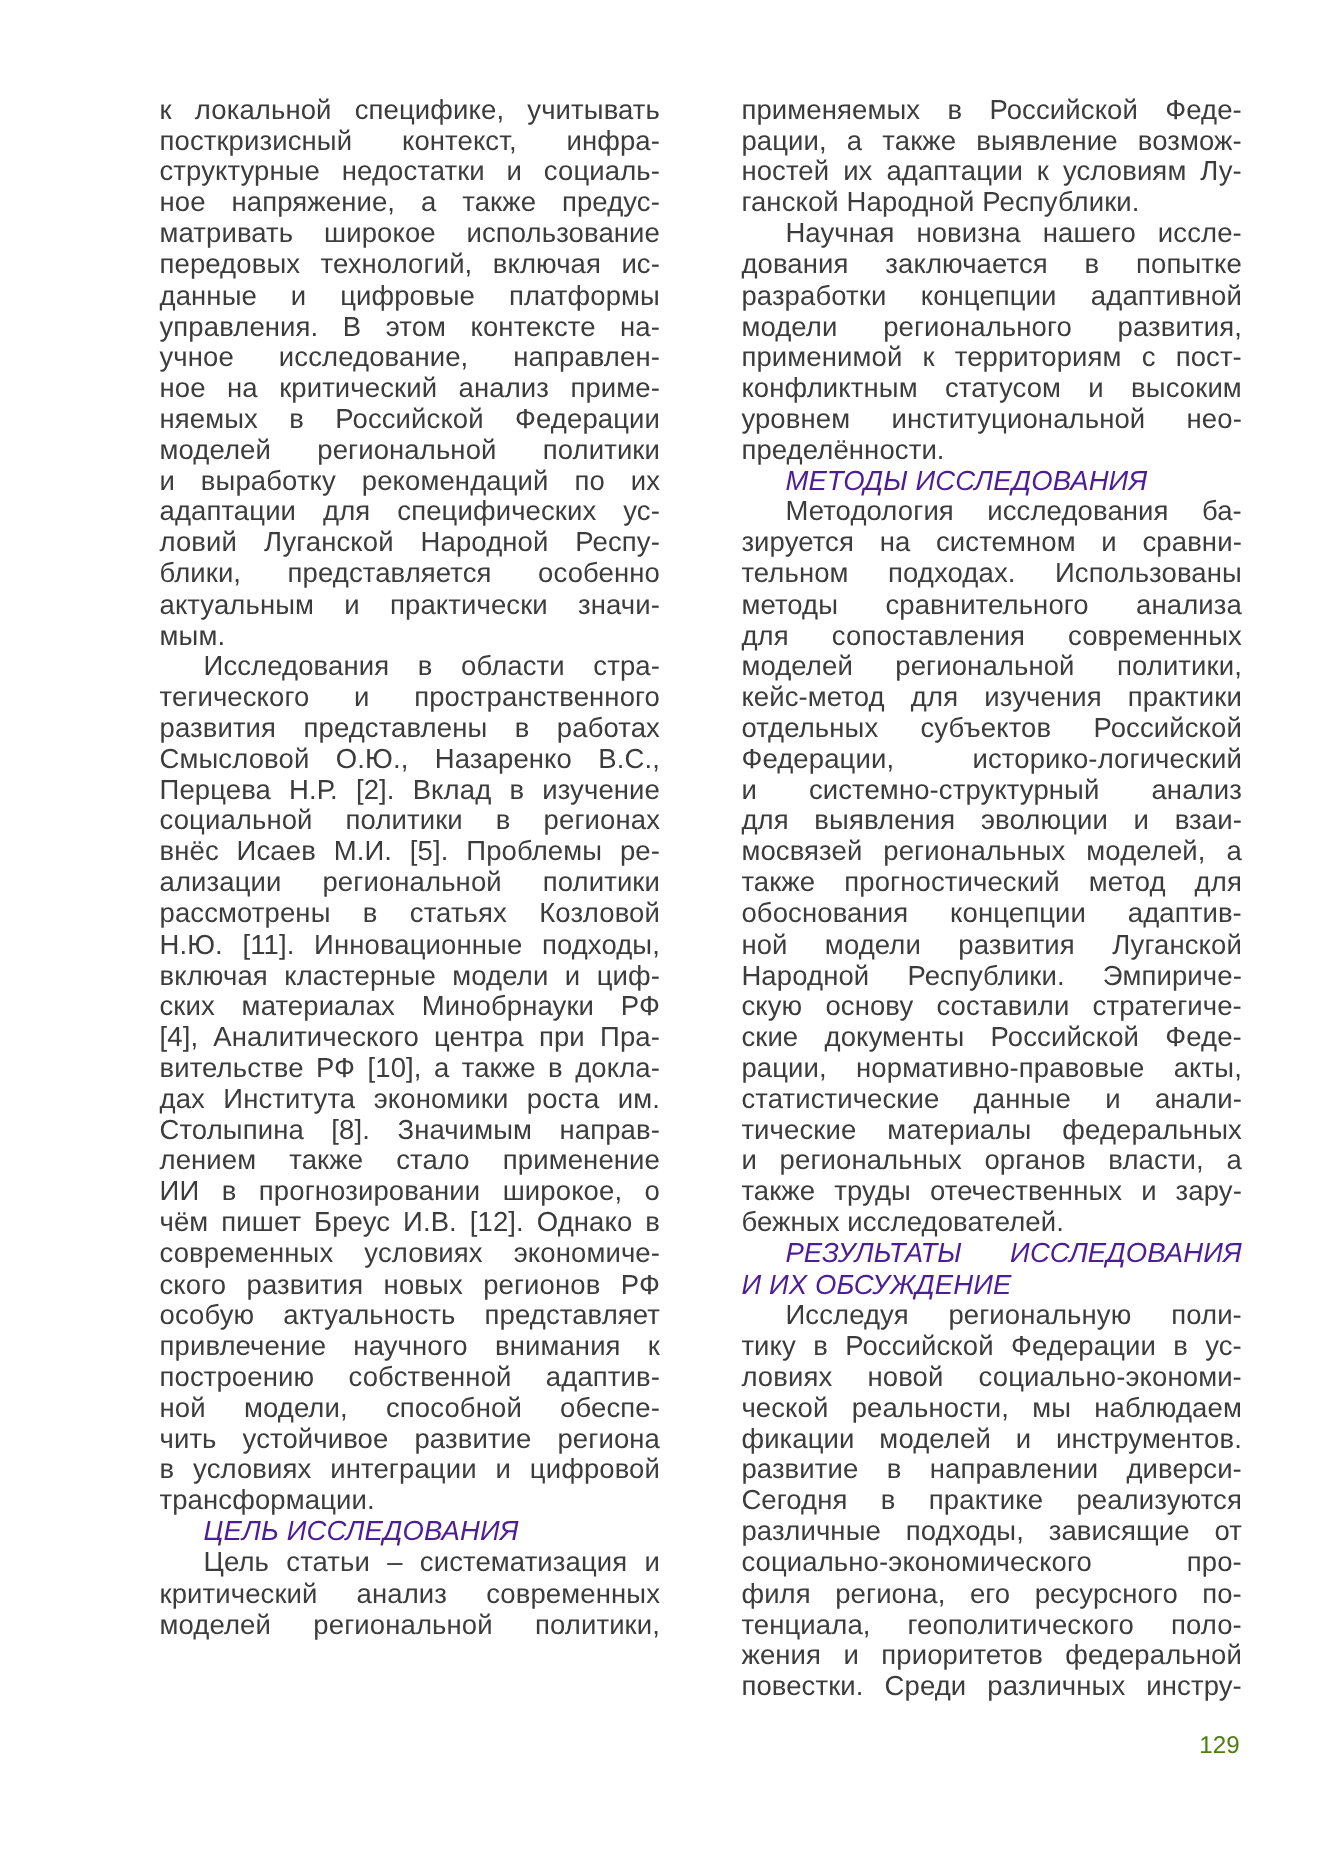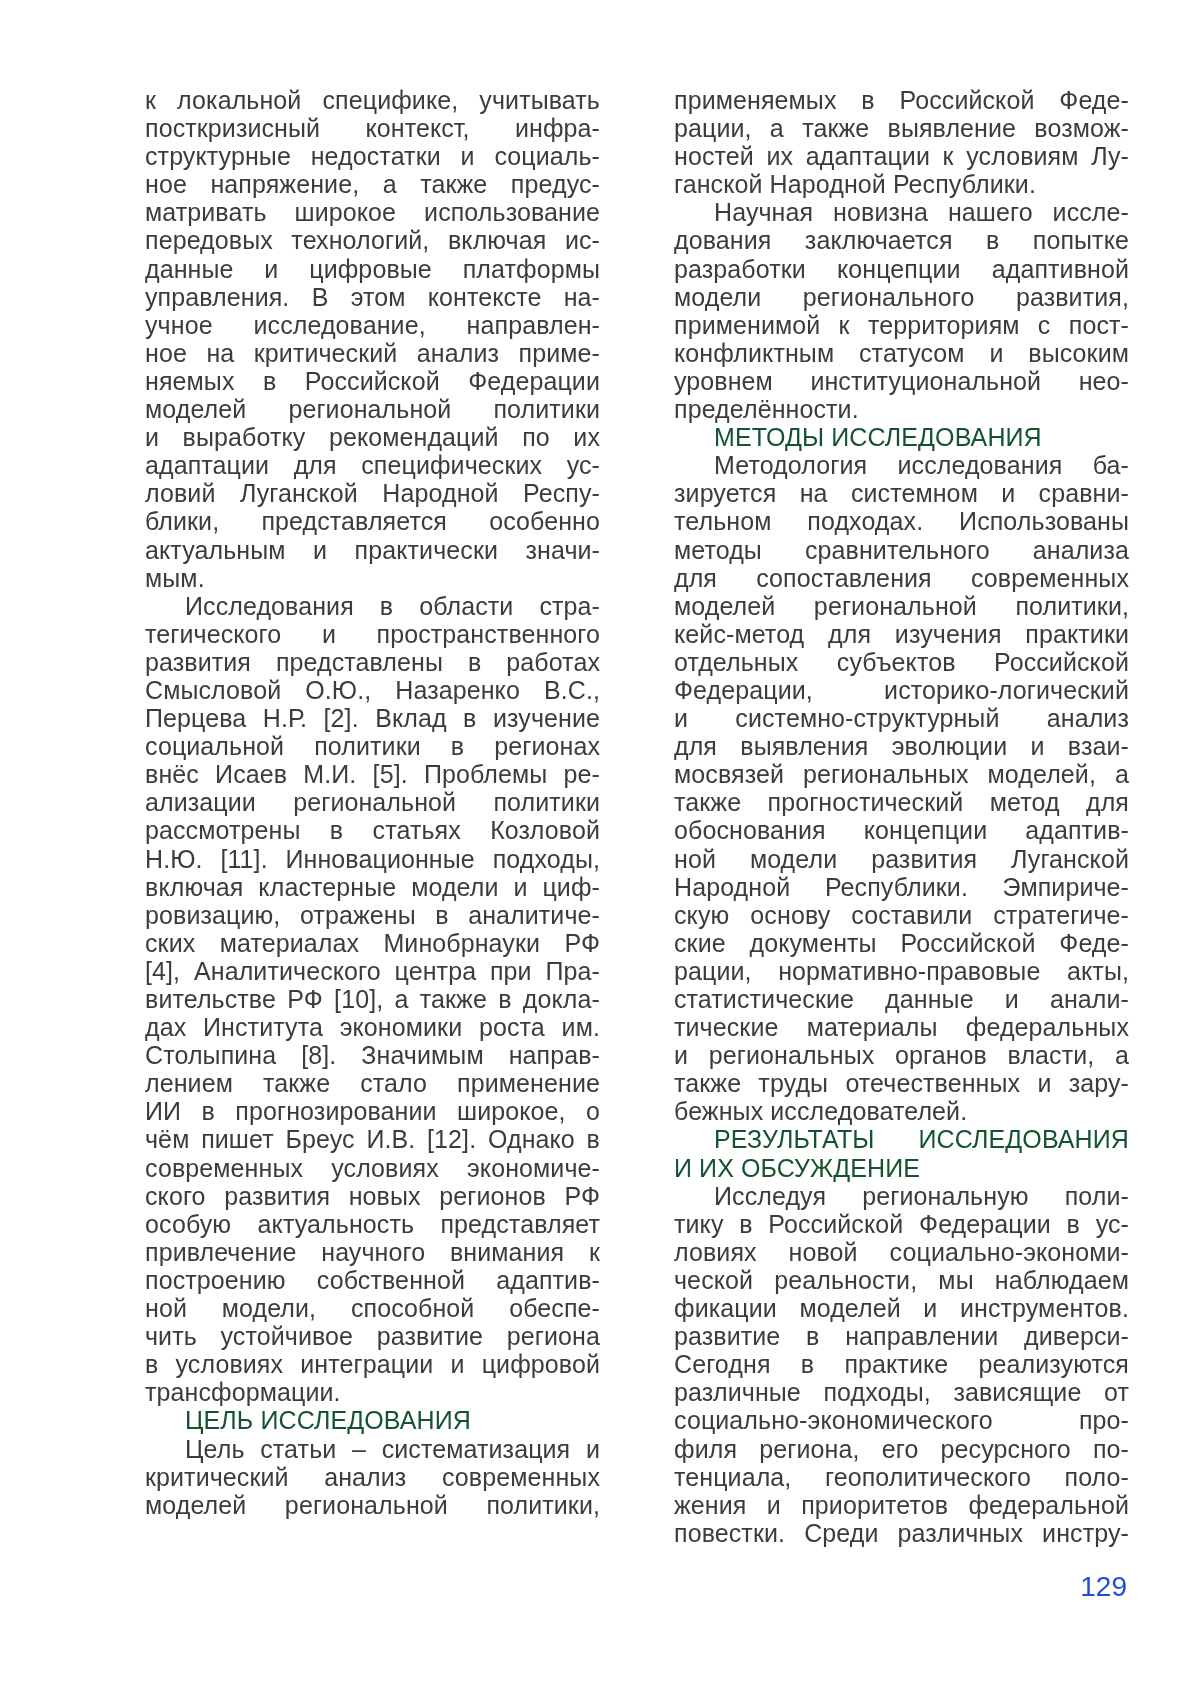--- a/index.html
+++ b/index.html
@@ -32,29 +32,30 @@
     line-height: 28.1px;
     color: #3c3c3c;
     text-align: justify;
     text-align-last: justify;
     white-space: normal;
     letter-spacing: 0.1px;
   }
   .line.last { text-align-last: left; }
   .line.indent { padding-left: 40px; }
   .heading .line {
-    color: #14532d;
+    color: #4c1d95;
+    font-style: italic;
   }
   .page-number {
     position: absolute;
     top: 1572px;
     right: 73px;
-    font-size: 28px;
+    font-size: 22px;
     line-height: 30px;
-    color: #1d4ed8;
+    color: #4d7c0f;
     text-align: left;
   }
 </style>
 </head>
 <body>
 
 <div class="page">
   <div class="content">
     <div class="col" id="col-left">
         <div class="block paragraph">
@@ -82,21 +83,20 @@
           <div class="line">тегического и пространственного</div>
           <div class="line">развития представлены в работах</div>
           <div class="line">Смысловой О.Ю., Назаренко В.С.,</div>
           <div class="line">Перцева Н.Р. [2]. Вклад в изучение</div>
           <div class="line">социальной политики в регионах</div>
           <div class="line">внёс Исаев М.И. [5]. Проблемы ре-</div>
           <div class="line">ализации региональной политики</div>
           <div class="line">рассмотрены в статьях Козловой</div>
           <div class="line">Н.Ю. [11]. Инновационные подходы,</div>
           <div class="line">включая кластерные модели и циф-</div>
-          <div class="line">ровизацию, отражены в аналитиче-</div>
           <div class="line">ских материалах Минобрнауки РФ</div>
           <div class="line">[4], Аналитического центра при Пра-</div>
           <div class="line">вительстве РФ [10], а также в докла-</div>
           <div class="line">дах Института экономики роста им.</div>
           <div class="line">Столыпина [8]. Значимым направ-</div>
           <div class="line">лением также стало применение</div>
           <div class="line">ИИ в прогнозировании широкое, о</div>
           <div class="line">чём пишет Бреус И.В. [12]. Однако в</div>
           <div class="line">современных условиях экономиче-</div>
           <div class="line">ского развития новых регионов РФ</div>

